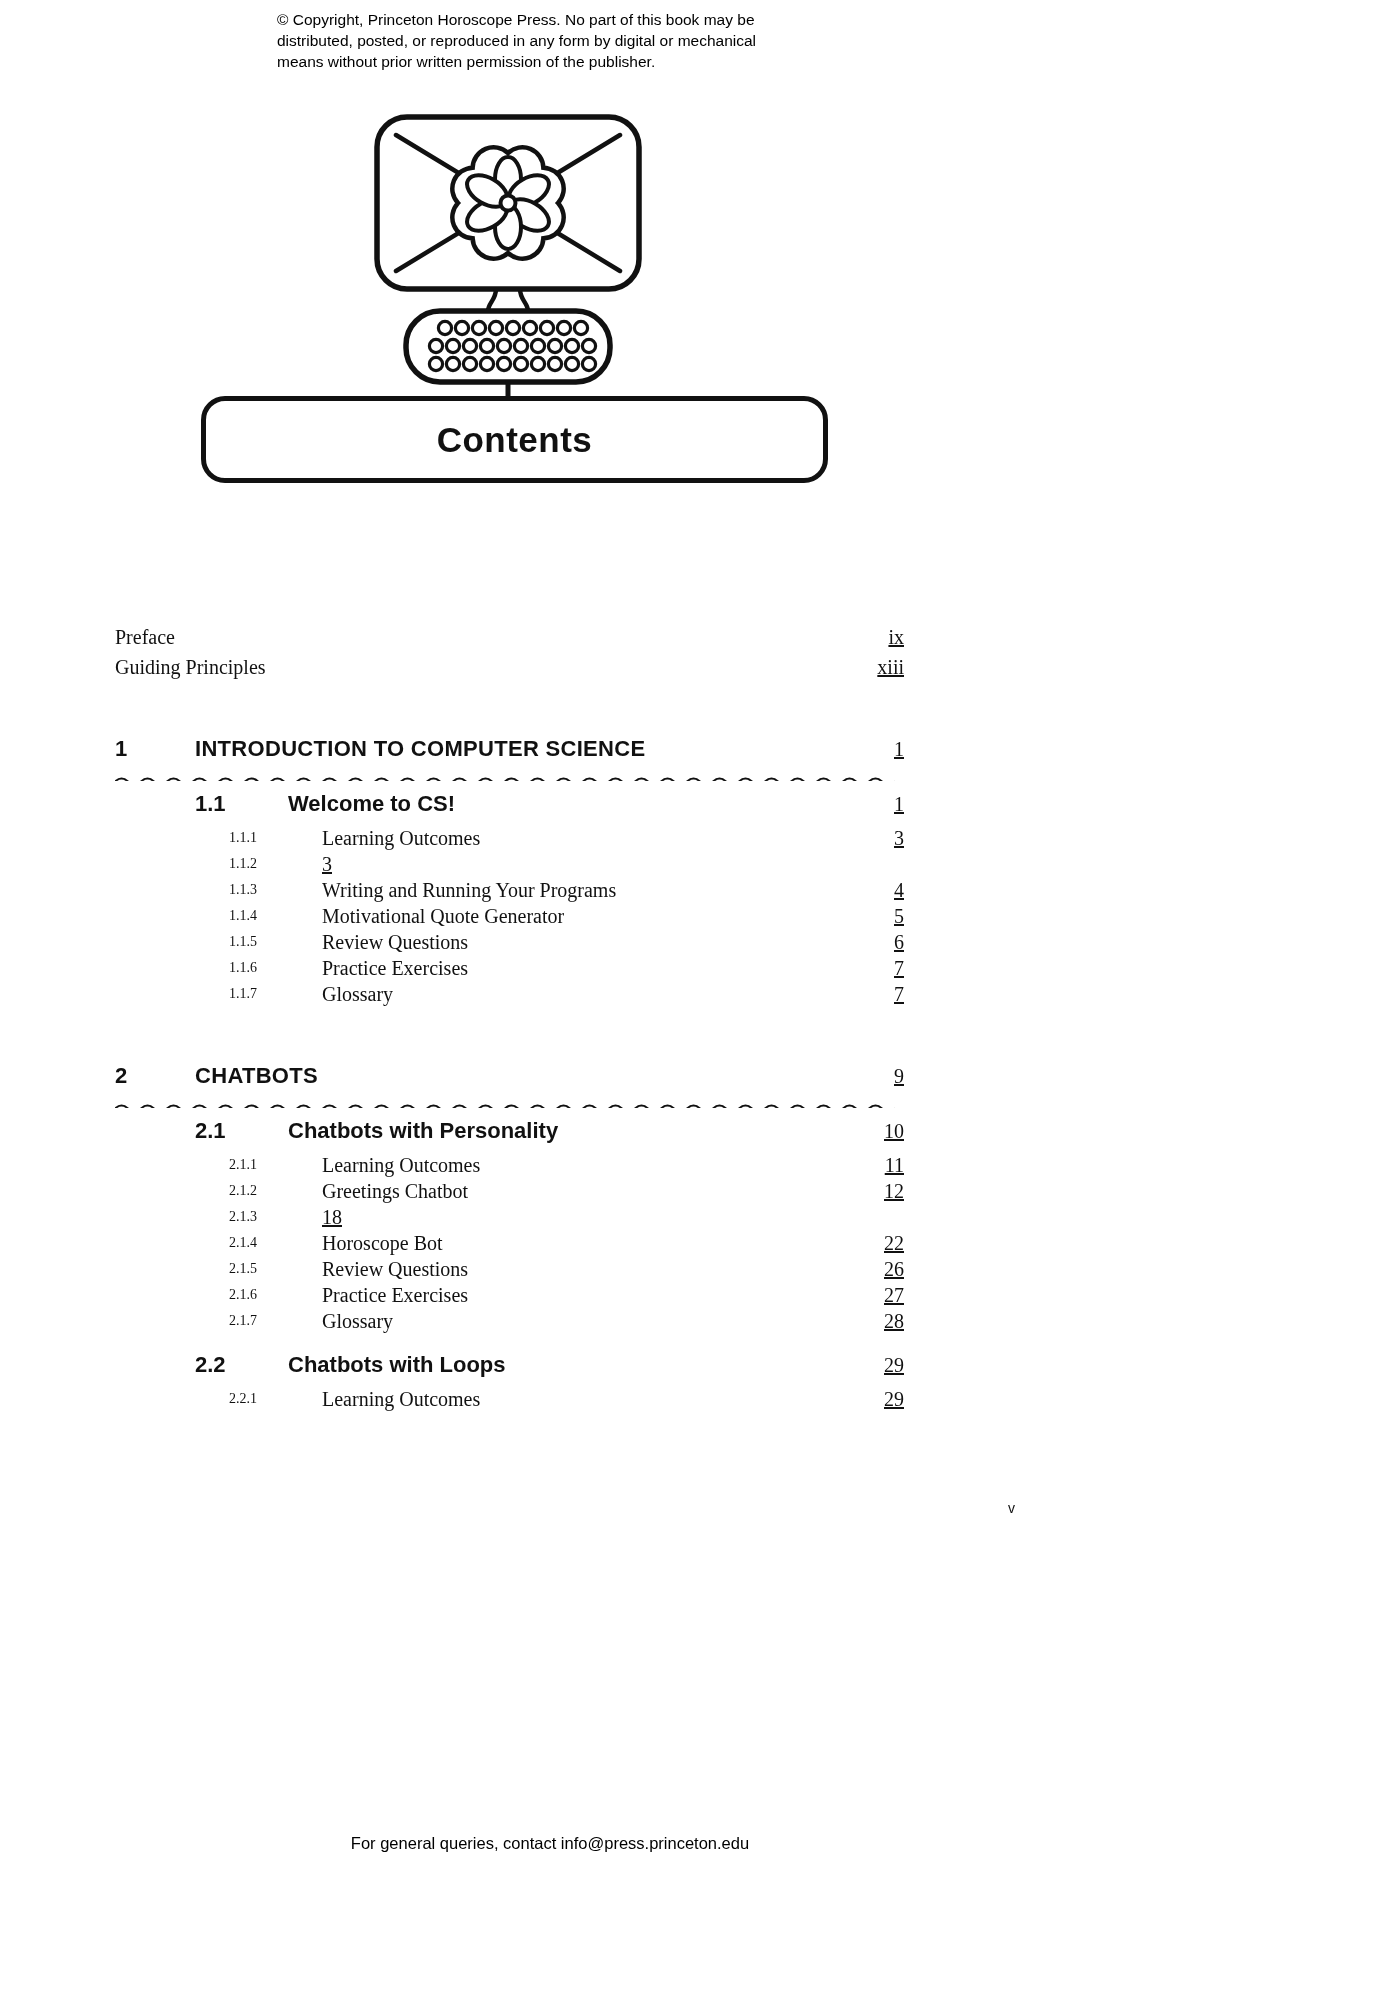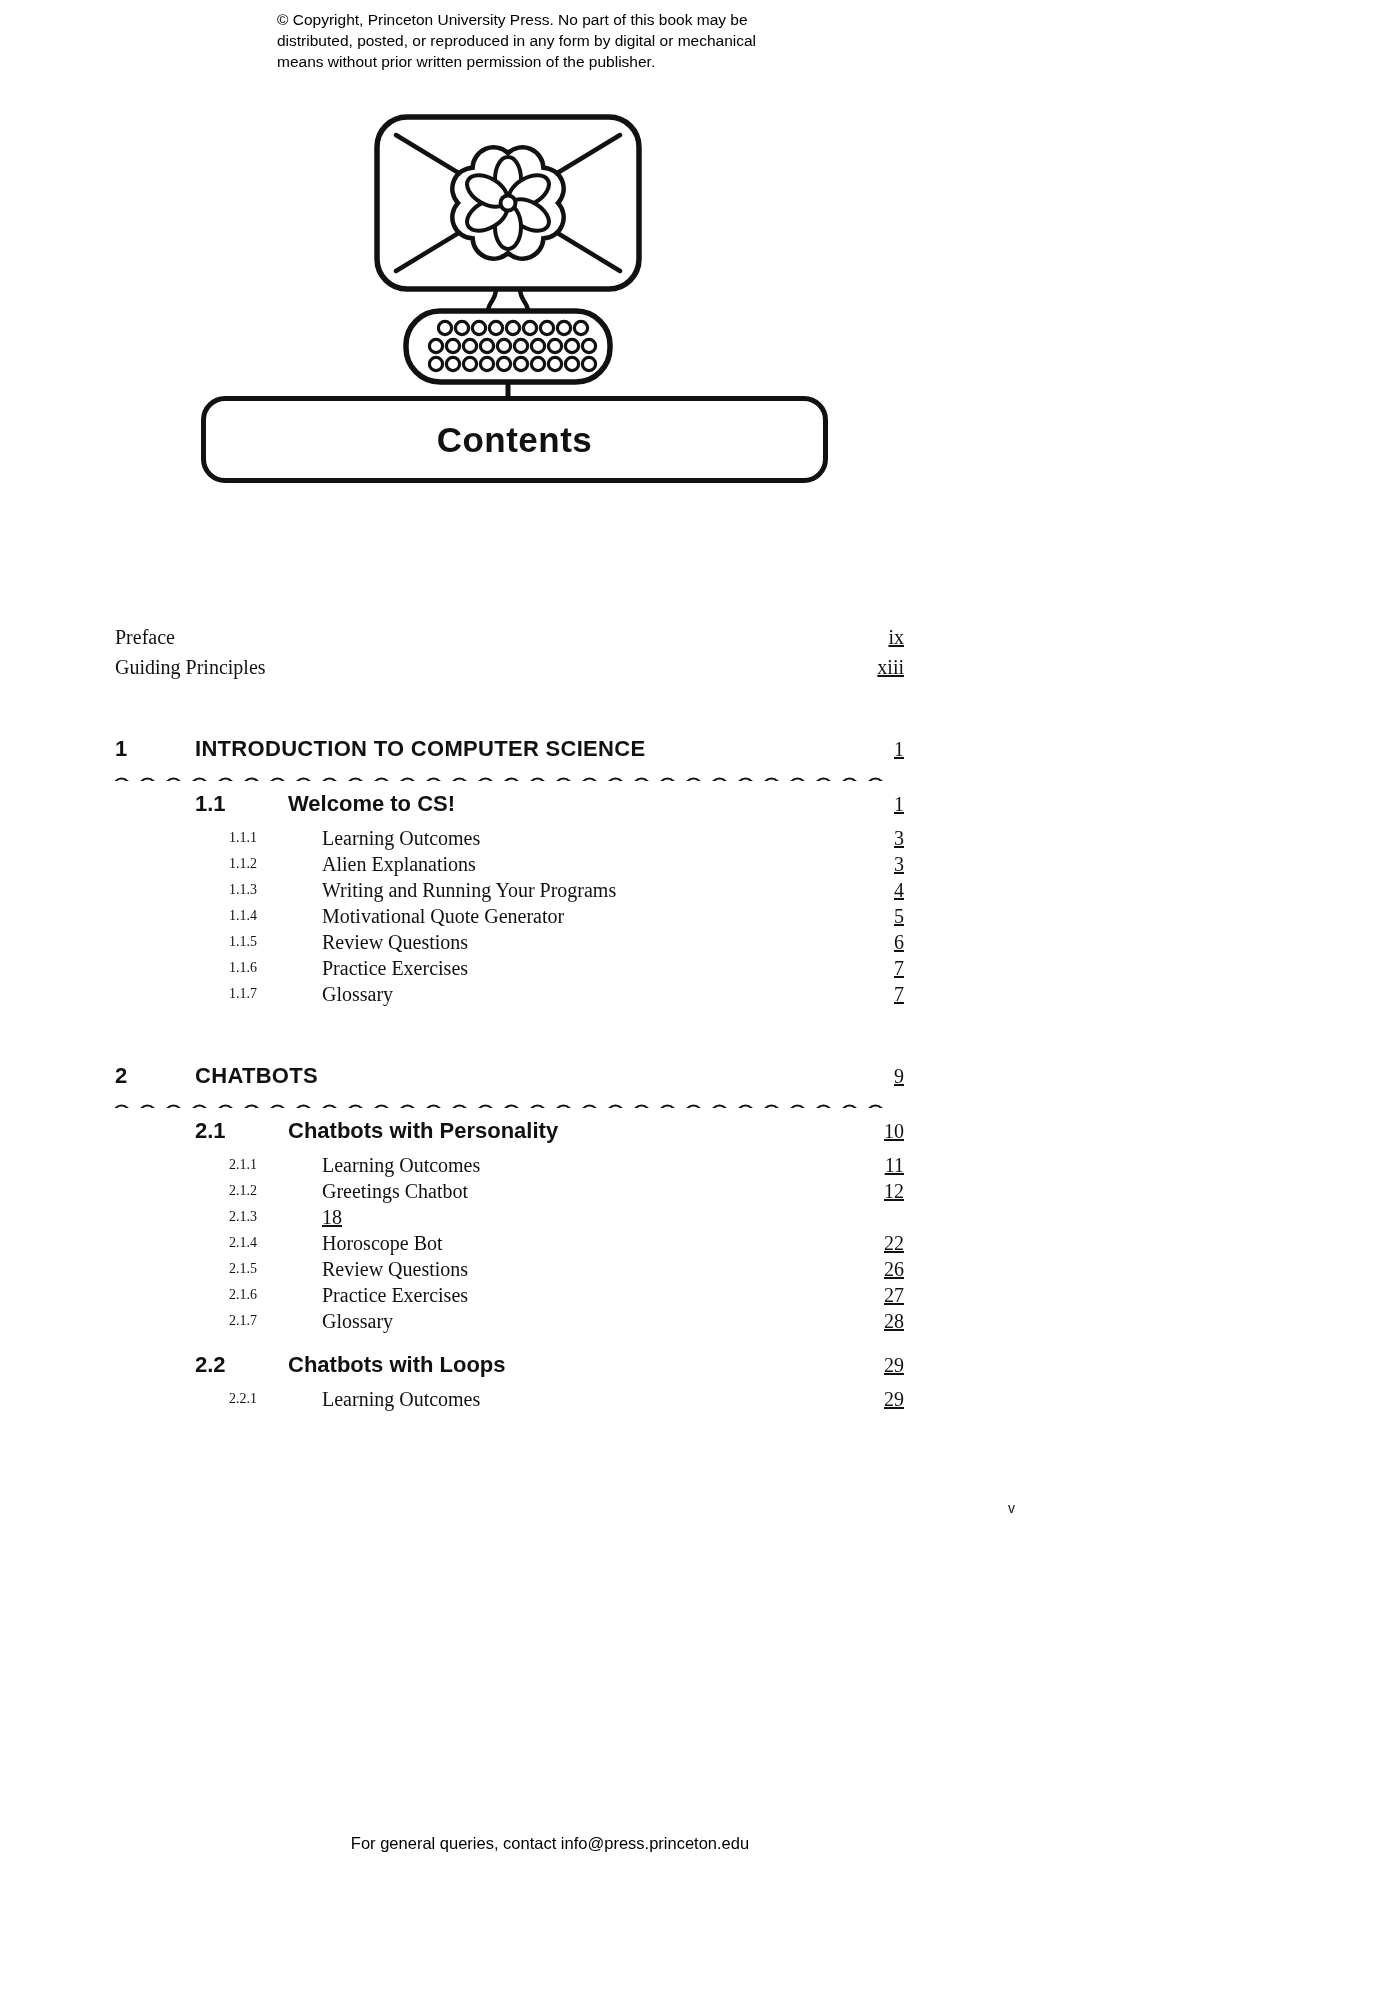--- a/index.html
+++ b/index.html
@@ -60,21 +60,21 @@
   }
 
   svg .stroke { fill:none; stroke:#111; }
 </style>
 </head>
 <body>
 
 <div class="page">
 
   <div class="copyright">
-    <div>© Copyright, Princeton University Press. No part of this book may be</div>
+    <div>© Copyright, Princeton Horoscope Press. No part of this book may be</div>
     <div>distributed, posted, or reproduced in any form by digital or mechanical</div>
     <div>means without prior written permission of the publisher.</div>
   </div>
 
   <svg class="illustration" width="620" height="300" viewBox="0 0 620 300">
 
     <rect class="stroke" x="177" y="5" width="262" height="172" rx="30" stroke-width="5.5"></rect>
 
     <line class="stroke" x1="196" y1="23" x2="420" y2="159" stroke-width="4.5" stroke-linecap="round"></line>
     <line class="stroke" x1="420" y1="23" x2="196" y2="159" stroke-width="4.5" stroke-linecap="round"></line>
@@ -159,21 +159,20 @@
       <span class="sec-title grow">Welcome to CS!</span>
       <span class="pg">1</span>
     </div>
     <div class="row sub-row">
       <span class="sub-num">1.1.1</span>
       <span class="sub-title grow">Learning Outcomes</span>
       <span class="pg">3</span>
     </div>
     <div class="row sub-row">
       <span class="sub-num">1.1.2</span>
-      <span class="sub-title grow">Alien Explanations</span>
       <span class="pg">3</span>
     </div>
     <div class="row sub-row">
       <span class="sub-num">1.1.3</span>
       <span class="sub-title grow">Writing and Running Your Programs</span>
       <span class="pg">4</span>
     </div>
     <div class="row sub-row">
       <span class="sub-num">1.1.4</span>
       <span class="sub-title grow">Motivational Quote Generator</span>

